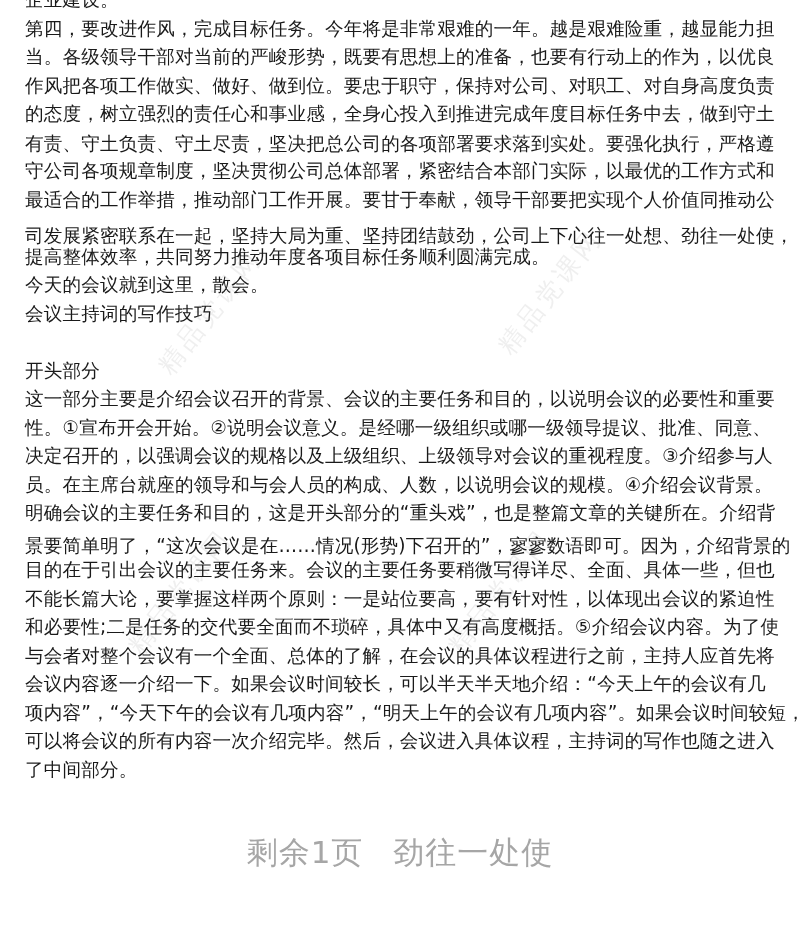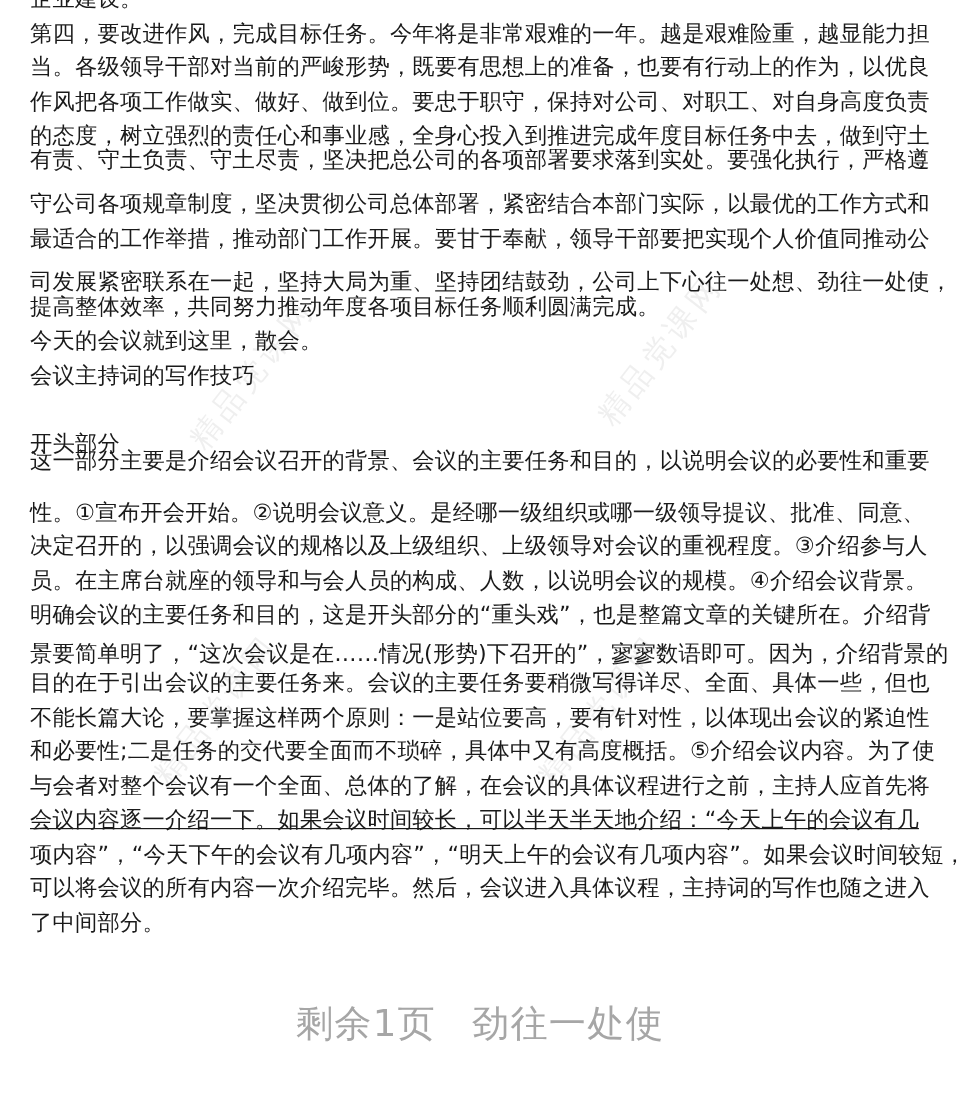--- a/index.html
+++ b/index.html
@@ -61,40 +61,40 @@
 <div class="watermark" style="left:490px; top:340px;">精品党课网</div>
 <div class="watermark" style="left:120px; top:640px;">精品党课网</div>
 <div class="watermark" style="left:440px; top:640px;">精品党课网</div>
 
 <div class="page">
   <div class="line" style="top:0px;">企业建设。</div>
   <div class="line" style="top:28.5px;">第四，要改进作风，完成目标任务。今年将是非常艰难的一年。越是艰难险重，越显能力担</div>
   <div class="line" style="top:57px;">当。各级领导干部对当前的严峻形势，既要有思想上的准备，也要有行动上的作为，以优良</div>
   <div class="line" style="top:85.5px;">作风把各项工作做实、做好、做到位。要忠于职守，保持对公司、对职工、对自身高度负责</div>
   <div class="line" style="top:114px;">的态度，树立强烈的责任心和事业感，全身心投入到推进完成年度目标任务中去，做到守土</div>
-  <div class="line" style="top:134px;font-family:Liberation Serif, serif;">有责、守土负责、守土尽责，坚决把总公司的各项部署要求落到实处。要强化执行，严格遵</div>
+  <div class="line" style="top:144px;font-family:Liberation Serif, serif;">有责、守土负责、守土尽责，坚决把总公司的各项部署要求落到实处。要强化执行，严格遵</div>
   <div class="line" style="top:171px;">守公司各项规章制度，坚决贯彻公司总体部署，紧密结合本部门实际，以最优的工作方式和</div>
   <div class="line" style="top:199.5px;">最适合的工作举措，推动部门工作开展。要甘于奉献，领导干部要把实现个人价值同推动公</div>
   <div class="line" style="top:236px;">司发展紧密联系在一起，坚持大局为重、坚持团结鼓劲，公司上下心往一处想、劲往一处使，</div>
   <div class="line" style="top:256.5px;">提高整体效率，共同努力推动年度各项目标任务顺利圆满完成。</div>
   <div class="line" style="top:285px;">今天的会议就到这里，散会。</div>
   <div class="line" style="top:313.5px;">会议主持词的写作技巧</div>
   <div class="line" style="top:342px;"></div>
   <div class="line" style="top:370.5px;">开头部分</div>
-  <div class="line" style="top:385px;">这一部分主要是介绍会议召开的背景、会议的主要任务和目的，以说明会议的必要性和重要</div>
+  <div class="line" style="top:399px;">这一部分主要是介绍会议召开的背景、会议的主要任务和目的，以说明会议的必要性和重要</div>
   <div class="line" style="top:427.5px;">性。①宣布开会开始。②说明会议意义。是经哪一级组织或哪一级领导提议、批准、同意、</div>
   <div class="line" style="top:456px;">决定召开的，以强调会议的规格以及上级组织、上级领导对会议的重视程度。③介绍参与人</div>
   <div class="line" style="top:484.5px;">员。在主席台就座的领导和与会人员的构成、人数，以说明会议的规模。④介绍会议背景。</div>
   <div class="line" style="top:513px;">明确会议的主要任务和目的，这是开头部分的“重头戏”，也是整篇文章的关键所在。介绍背</div>
   <div class="line" style="top:530px;margin-top:16px;">景要简单明了，“这次会议是在……情况(形势)下召开的”，寥寥数语即可。因为，介绍背景的</div>
   <div class="line" style="top:570px;">目的在于引出会议的主要任务来。会议的主要任务要稍微写得详尽、全面、具体一些，但也</div>
   <div class="line" style="top:598.5px;">不能长篇大论，要掌握这样两个原则：一是站位要高，要有针对性，以体现出会议的紧迫性</div>
   <div class="line" style="top:627px;">和必要性;二是任务的交代要全面而不琐碎，具体中又有高度概括。⑤介绍会议内容。为了使</div>
   <div class="line" style="top:655.5px;">与会者对整个会议有一个全面、总体的了解，在会议的具体议程进行之前，主持人应首先将</div>
-  <div class="line" style="top:684px;text-decoration:underline;">会议内容逐一介绍一下。如果会议时间较长，可以半天半天地介绍：“今天上午的会议有几</div>
+  <div class="line" style="top:684px;">会议内容逐一介绍一下。如果会议时间较长，可以半天半天地介绍：“今天上午的会议有几</div>
   <div class="line" style="top:712.5px;">项内容”，“今天下午的会议有几项内容”，“明天上午的会议有几项内容”。如果会议时间较短，</div>
   <div class="line" style="top:741px;">可以将会议的所有内容一次介绍完毕。然后，会议进入具体议程，主持词的写作也随之进入</div>
   <div class="line" style="top:769.5px;">了中间部分。</div>
 </div>
 
 <div class="remaining">
   <span>剩余1页</span><span class="gap"></span><span>劲往一处使</span>
 </div>
 
 </body></html>

